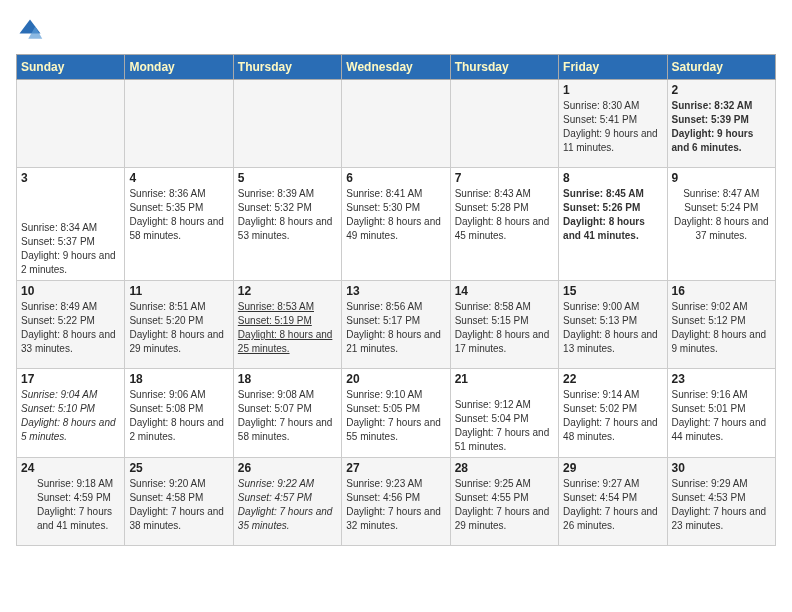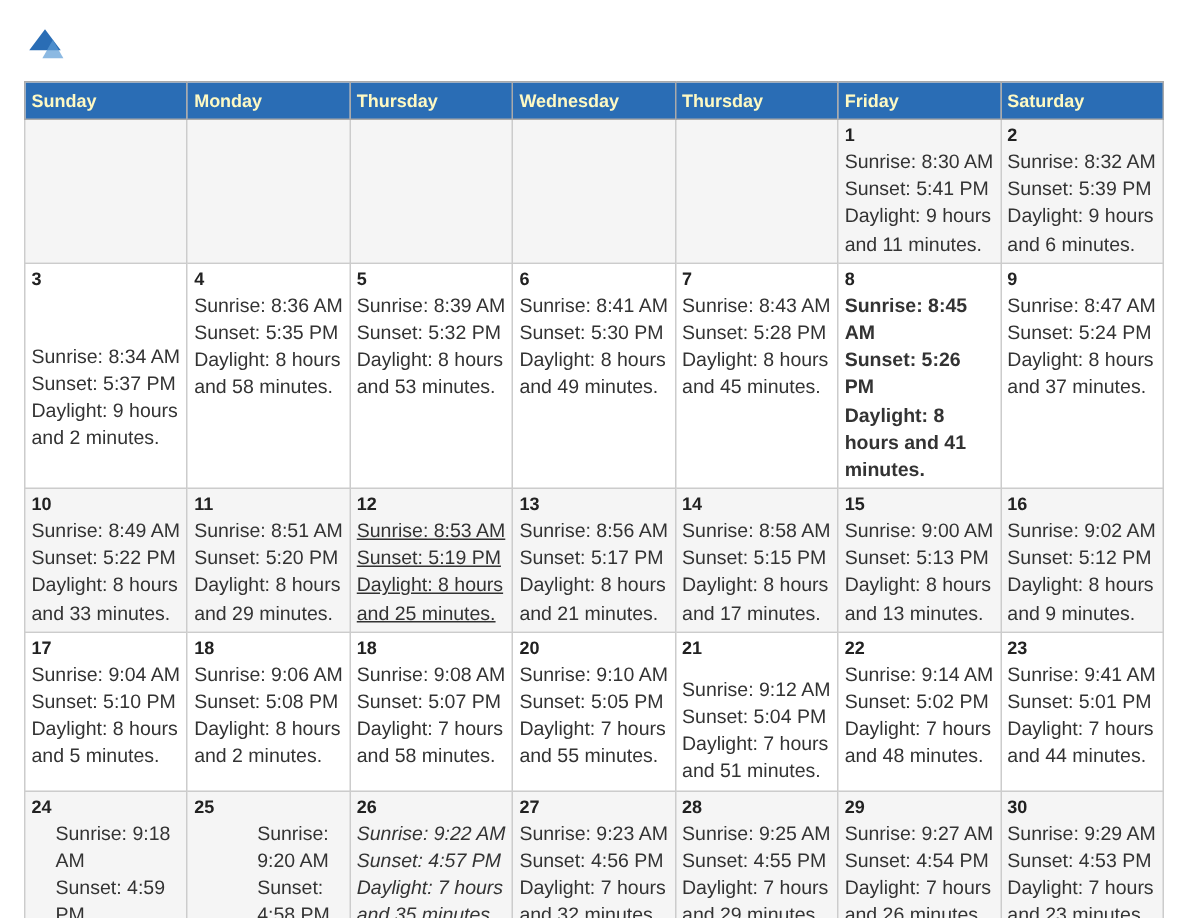--- a/index.html
+++ b/index.html
@@ -85,21 +85,21 @@
       background: #f5f5f5;
     }
     .day-num {
       font-size: 12px;
       font-weight: bold;
       color: #222;
       display: block;
       margin-bottom: 2px;
     }
     .day-info {
-      font-size: 13px;
+      font-size: 10px;
       line-height: 1.4;
       color: #333;
     }
     .empty-cell {
       background: #fff !important;
     }
     tbody tr:nth-child(odd) .empty-cell {
       background: #f5f5f5 !important;
     }
   </style>
@@ -144,21 +144,21 @@
           <td class="empty-cell"></td>
           <td class="empty-cell"></td>
           <td>
             <span class="day-num">1</span>
             <div class="day-info" style="white-space: pre-line;">Sunrise: 8:30 AM
 Sunset: 5:41 PM
 Daylight: 9 hours and 11 minutes.</div>
           </td>
           <td>
             <span class="day-num">2</span>
-            <div class="day-info" style="white-space: pre-line;">Sunrise: 8:32 AM
+            <div class="day-info" style="white-space: pre-line; font-weight: bold;">Sunrise: 8:32 AM
 Sunset: 5:39 PM
 Daylight: 9 hours and 6 minutes.</div>
           </td>
         </tr>
         <tr>
           <td>
             <span class="day-num">3</span>
             <div class="day-info" style="white-space: pre-line; margin-top: 36px;">Sunrise: 8:34 AM
 Sunset: 5:37 PM
 Daylight: 9 hours and 2 minutes.</div>
@@ -188,21 +188,21 @@
 Daylight: 8 hours and 45 minutes.</div>
           </td>
           <td>
             <span class="day-num">8</span>
             <div class="day-info" style="white-space: pre-line; font-weight: bold;">Sunrise: 8:45 AM
 Sunset: 5:26 PM
 Daylight: 8 hours and 41 minutes.</div>
           </td>
           <td>
             <span class="day-num">9</span>
-            <div class="day-info" style="white-space: pre-line;">Sunrise: 8:47 AM
+            <div class="day-info" style="white-space: pre-line; text-align: center;">Sunrise: 8:47 AM
 Sunset: 5:24 PM
 Daylight: 8 hours and 37 minutes.</div>
           </td>
         </tr>
         <tr>
           <td>
             <span class="day-num">10</span>
             <div class="day-info" style="white-space: pre-line;">Sunrise: 8:49 AM
 Sunset: 5:22 PM
 Daylight: 8 hours and 33 minutes.</div>
@@ -240,21 +240,21 @@
           <td>
             <span class="day-num">16</span>
             <div class="day-info" style="white-space: pre-line;">Sunrise: 9:02 AM
 Sunset: 5:12 PM
 Daylight: 8 hours and 9 minutes.</div>
           </td>
         </tr>
         <tr>
           <td>
             <span class="day-num">17</span>
-            <div class="day-info" style="white-space: pre-line;">Sunrise: 9:04 AM
+            <div class="day-info" style="white-space: pre-line; font-style: italic;">Sunrise: 9:04 AM
 Sunset: 5:10 PM
 Daylight: 8 hours and 5 minutes.</div>
           </td>
           <td>
             <span class="day-num">18</span>
             <div class="day-info" style="white-space: pre-line;">Sunrise: 9:06 AM
 Sunset: 5:08 PM
 Daylight: 8 hours and 2 minutes.</div>
           </td>
           <td>
@@ -276,35 +276,35 @@
 Daylight: 7 hours and 51 minutes.</div>
           </td>
           <td>
             <span class="day-num">22</span>
             <div class="day-info" style="white-space: pre-line;">Sunrise: 9:14 AM
 Sunset: 5:02 PM
 Daylight: 7 hours and 48 minutes.</div>
           </td>
           <td>
             <span class="day-num">23</span>
-            <div class="day-info" style="white-space: pre-line;">Sunrise: 9:41 AM
+            <div class="day-info" style="white-space: pre-line;">Sunrise: 9:16 AM
 Sunset: 5:01 PM
 Daylight: 7 hours and 44 minutes.</div>
           </td>
         </tr>
         <tr>
           <td>
             <span class="day-num">24</span>
             <div class="day-info" style="white-space: pre-line; margin-left: 16px;">Sunrise: 9:18 AM
 Sunset: 4:59 PM
 Daylight: 7 hours and 41 minutes.</div>
           </td>
           <td>
             <span class="day-num">25</span>
-            <div class="day-info" style="white-space: pre-line; margin-left: 42px;">Sunrise: 9:20 AM
+            <div class="day-info" style="white-space: pre-line;">Sunrise: 9:20 AM
 Sunset: 4:58 PM
 Daylight: 7 hours and 38 minutes.</div>
           </td>
           <td>
             <span class="day-num">26</span>
             <div class="day-info" style="white-space: pre-line; font-style: italic;">Sunrise: 9:22 AM
 Sunset: 4:57 PM
 Daylight: 7 hours and 35 minutes.</div>
           </td>
           <td>

